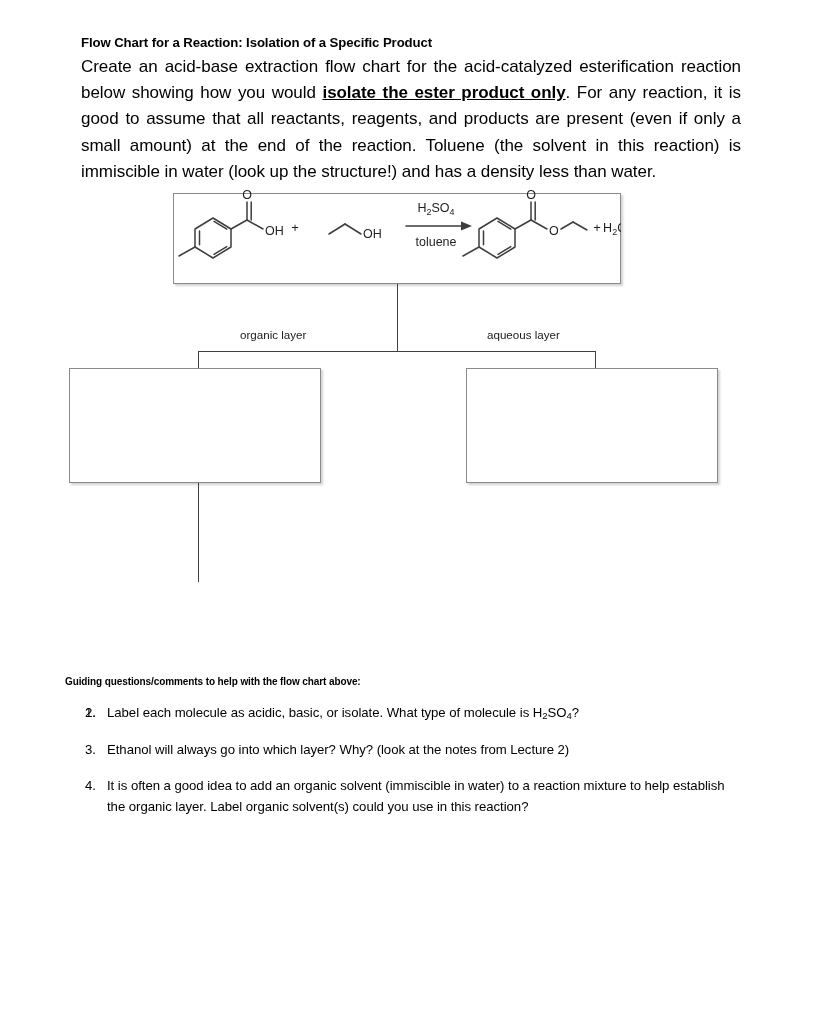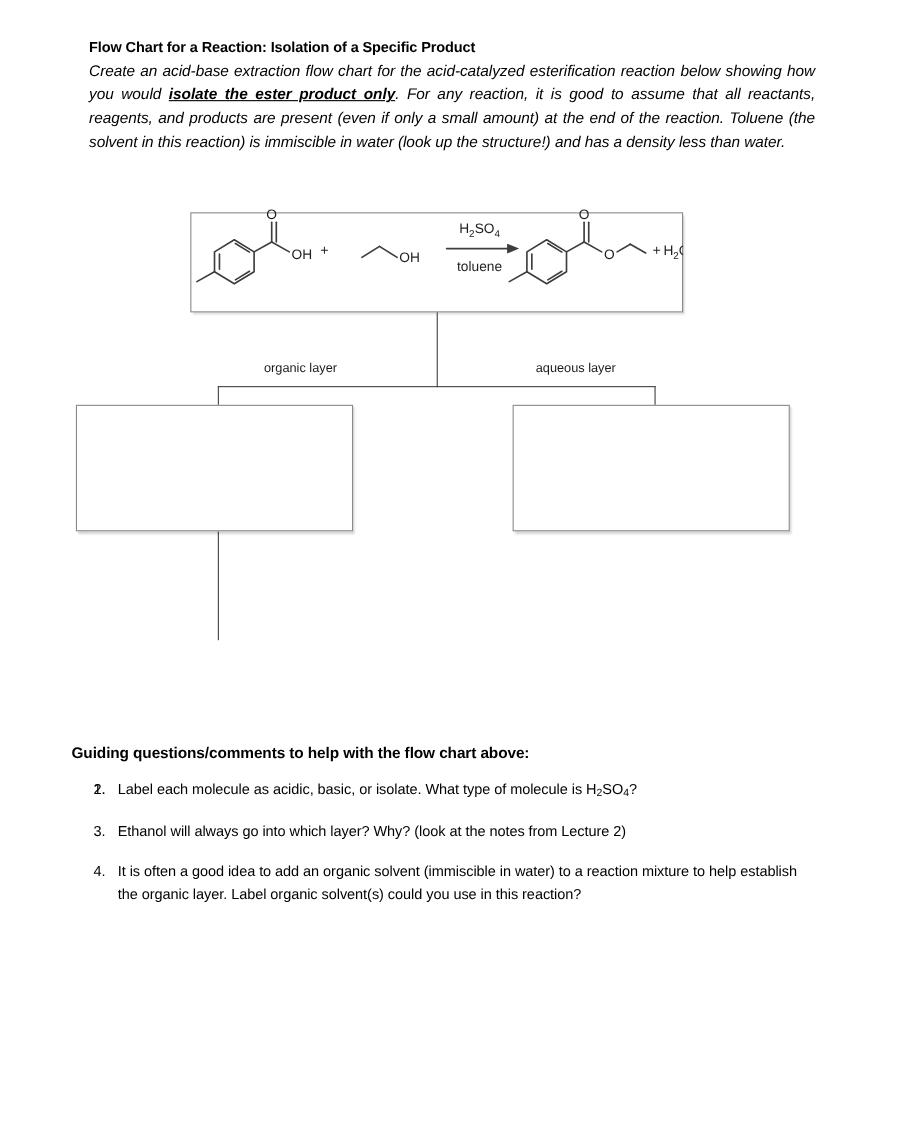--- a/index.html
+++ b/index.html
@@ -25,26 +25,25 @@
     margin-left: 16px;
   }
   .doc-title {
     font-size: 13.2px;
     font-weight: bold;
     line-height: 1.42;
     letter-spacing: -0.1px;
     margin: 0 0 1px 0;
   }
   .doc-para {
-    font-size: 14px;
+    font-size: 17px;
     line-height: 1.55;
     text-align: justify;
     margin: 0;
     letter-spacing: -0.05px;
-    font-style: italic;
   }
   .u-bold {
     font-weight: bold;
     text-decoration: underline;
   }
 
   
   #flow {
     position: absolute;
     left: 0;
@@ -118,21 +117,21 @@
   #scheme svg { display: block; }
 
   
   #guide {
     position: absolute;
     left: 65px;
     top: 676px;
     width: 665px;
   }
   .guide-head {
-    font-size: 14px;
+    font-size: 10px;
     font-weight: bold;
     margin: 0 0 5px 0;
     letter-spacing: -0.1px;
   }
   ol.q-list {
     margin: 0;
     padding: 0;
     list-style: none;
   }
   ol.q-list li {

